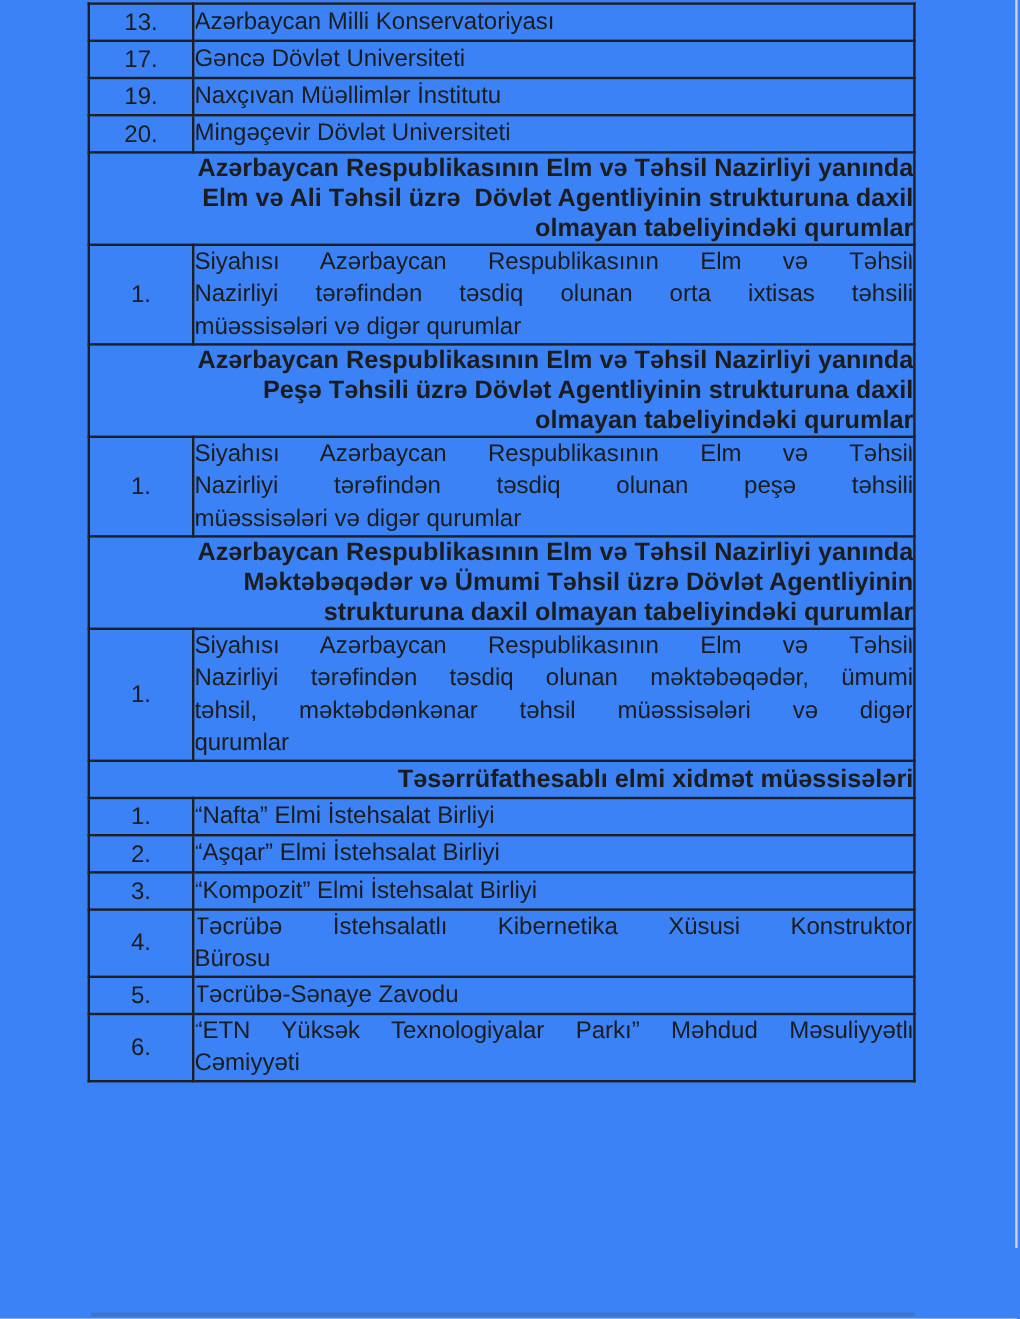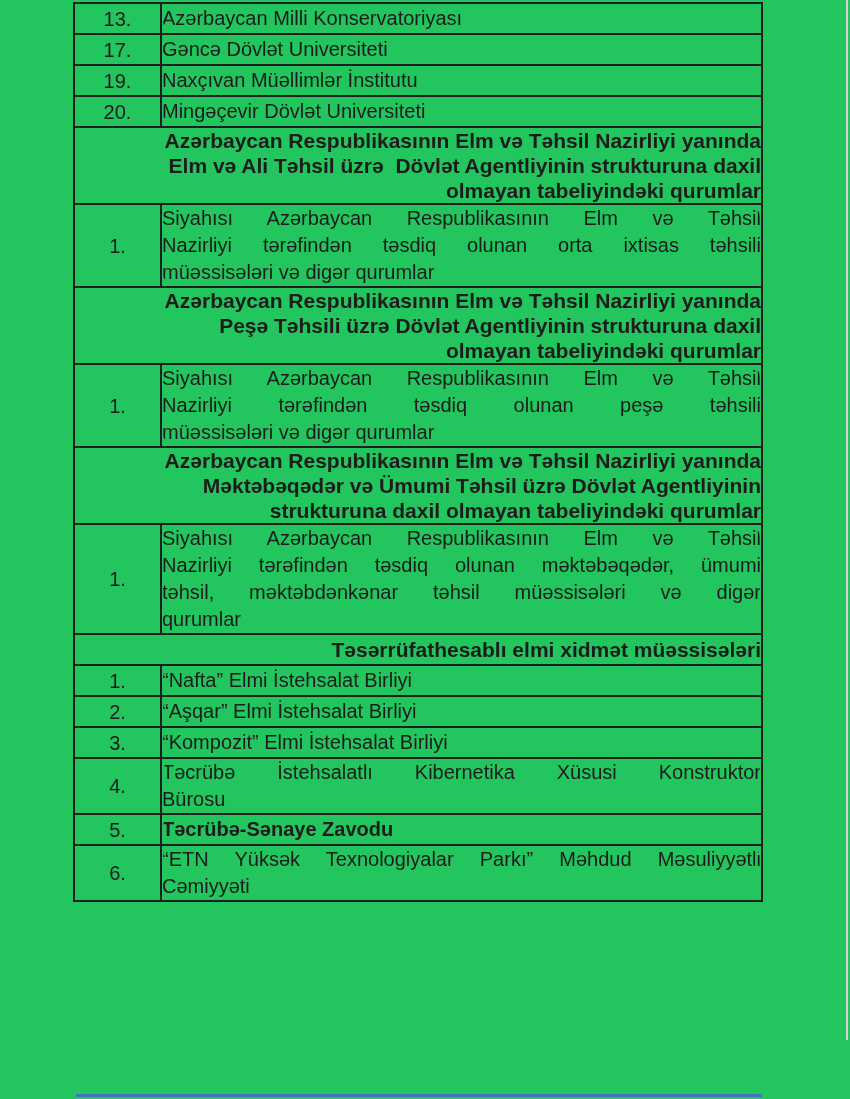--- a/index.html
+++ b/index.html
@@ -9,21 +9,21 @@
     width: 850px;
     height: 1099px;
     font-family: "Liberation Sans", "DejaVu Sans", sans-serif;
     color: #1c1c1c;
     overflow: hidden;
   }
   .page {
     position: relative;
     width: 850px;
     height: 1099px;
-    background: #22c55e;
+    background: #3b82f6;
   }
   table.doc-table {
     position: absolute;
     left: 73px;
     top: 2px;
     width: 688px;
     border-collapse: collapse;
     table-layout: fixed;
   }
   table.doc-table td {
@@ -65,21 +65,21 @@
   tr.r-lines2b td { height: 50px; }
 
   .line { display: block; white-space: pre-wrap; }
   .jline {
     display: block;
     text-align: justify;
     text-align-last: justify;
     white-space: normal;
   }
   .hline { display: block; white-space: pre-wrap; }
-  .indented { padding-left: 16px; font-weight: bold; }
+  .indented { padding-left: 16px; }
 
   .bottom-accent-line {
     position: absolute;
     left: 76px;
     top: 1094px;
     width: 686px;
     height: 3px;
     background: #4472c4;
   }
   .page-right-edge-line {

